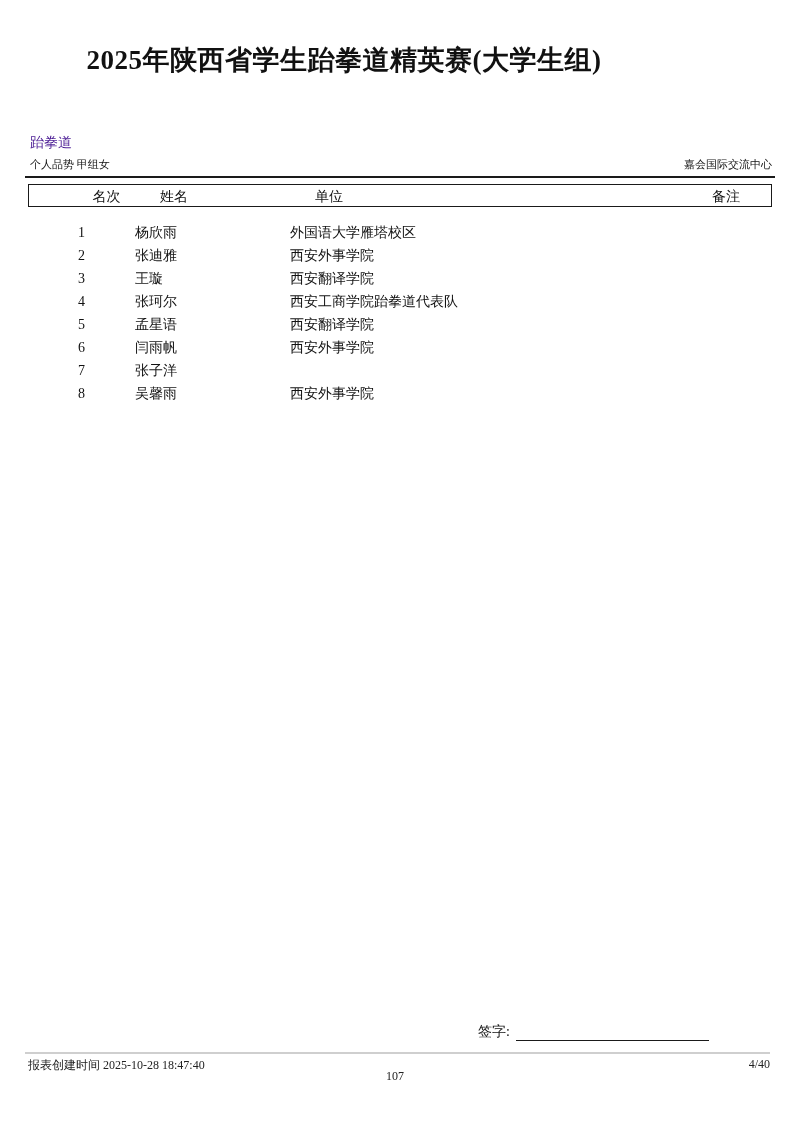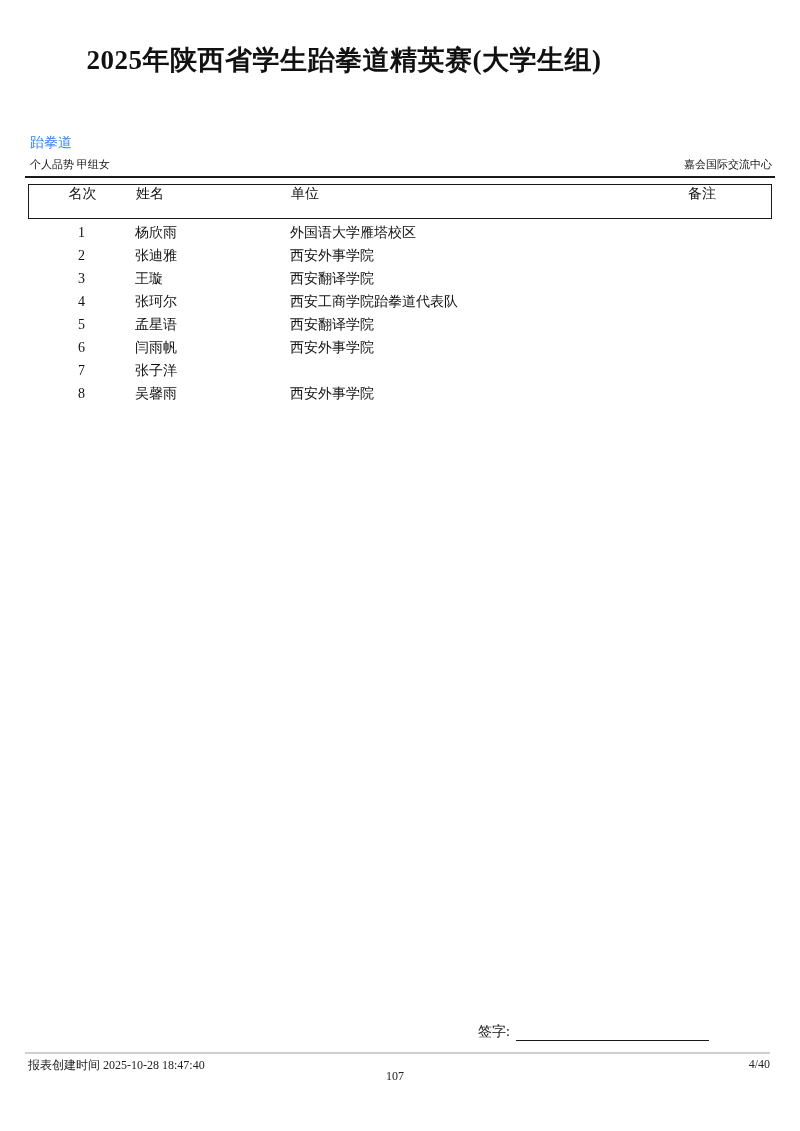--- a/index.html
+++ b/index.html
@@ -28,45 +28,46 @@
     text-align: center;
     font-size: 20px;
     font-weight: normal;
     letter-spacing: 1px;
     color: #111;
   }
   .meta-sport {
     position: absolute;
     top: 134px; left: 30px;
     font-size: 14px;
-    color: #3b82f6;
+    color: #4c1d95;
   }
   .meta-line {
     position: absolute;
     top: 157px; left: 30px; right: 28px;
     display: flex;
     justify-content: space-between;
     font-size: 11px;
     color: #111;
   }
   .top-rule {
     position: absolute;
     top: 176px; left: 25px;
     width: 750px; height: 0;
     border-top: 2px solid #1a1a1a;
   }
   .header-box {
     position: absolute;
     top: 184px; left: 28px;
-    width: 744px; height: 35px;
+    width: 744px; height: 23px;
     border: 1.5px solid #1a1a1a;
     display: flex;
-    align-items: flex-start;
-    font-size: 14px;
-    color: #111;
+    align-items: flex-end;
+    font-size: 14px;
+    color: #111;
+    padding-left: 24px;
   }
   .col-rank   { width: 107px; text-align: center; }
   .col-name   { width: 155px; text-align: left; }
   .col-unit   { width: 397px; text-align: left; }
   .col-remark { flex: 1; text-align: left; }
   .table-body {
     position: absolute;
     top: 221px; left: 28px;
     width: 744px;
   }

